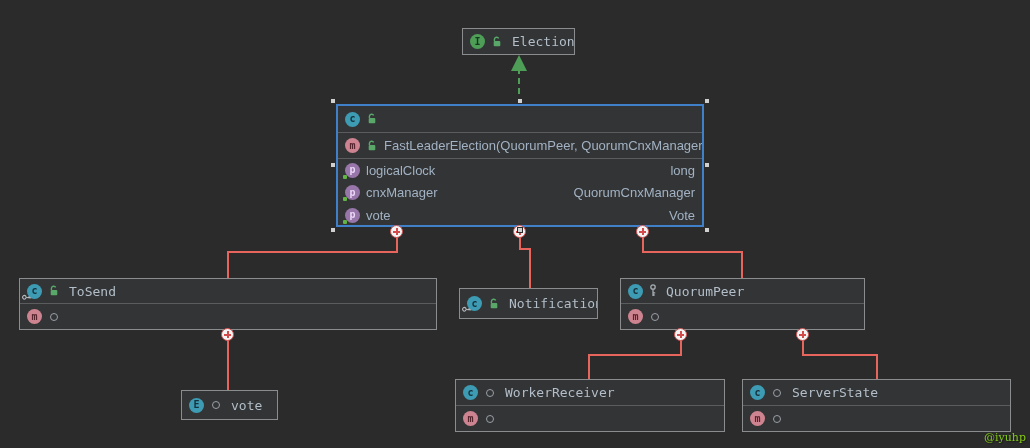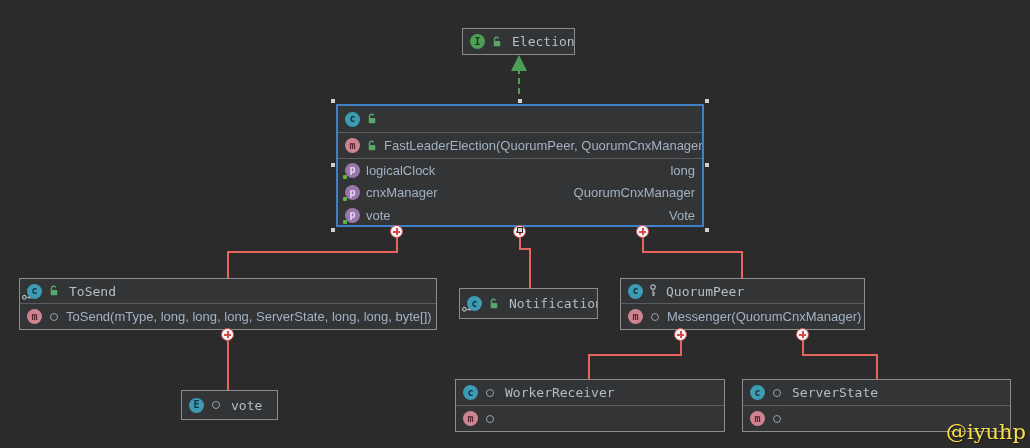--- a/index.html
+++ b/index.html
@@ -45,21 +45,21 @@
   }
   .badge::before,.badge::after{content:"";position:absolute;background:#d34a4a;}
   .badge::before{left:2px;right:2px;top:4.5px;height:2px;}
   .badge::after{top:2px;bottom:2px;left:4.5px;width:2px;}
   .handle{
     position:absolute;width:6px;height:6px;background:#d0d0d0;border:1px solid #2b2b2b;
     box-sizing:border-box;z-index:6;
   }
   #watermark{
     position:absolute;right:4px;bottom:4px;z-index:7;
-    font-family:"DejaVu Serif",serif;font-size:21px;color:#fde047;
+    font-family:"DejaVu Serif",serif;font-size:11px;color:#84cc16;
     text-shadow:1px 1px 1px #1a1a1a;
   }
 </style>
 </head>
 <body>
 
 <svg id="edges" width="1030" height="448">
 
   <g>
     <line x1="519" y1="104" x2="519" y2="70" stroke="#4f9e58" stroke-width="2" stroke-dasharray="6,4"></line>
@@ -162,21 +162,20 @@
     </span>
     <span class="title">ToSend</span>
   </div>
   <div class="mrow" style="height:25px">
     <span class="ic ic-method">
         <span>m</span>
       </span>
     <span class="vis">
         <span class="vis-circle"></span>
       </span>
-    <span>ToSend(mType, long, long, long, ServerState, long, long, byte[])</span>
   </div>
 </div>
 
 <div class="node" style="left:459px;top:288px;width:139px;height:31px">
   <div class="hdr" style="height:100%">
     <span class="ic ic-class">
         <span>c</span>
         <span class="key-ov"><svg width="9" height="9" viewBox="0 0 9 9">
             <circle cx="3" cy="3" r="1.8" fill="none" stroke="#b9bdc1" stroke-width="1.1"></circle>
             <path d="M4.4 4.4 L7.6 7.6 M6.2 6.2 l1 -1" stroke="#b9bdc1" stroke-width="1.1" fill="none"></path>
@@ -205,21 +204,20 @@
     </span>
     <span class="title">QuorumPeer</span>
   </div>
   <div class="mrow" style="height:25px">
     <span class="ic ic-method">
         <span>m</span>
       </span>
     <span class="vis">
         <span class="vis-circle"></span>
       </span>
-    <span>Messenger(QuorumCnxManager)</span>
   </div>
 </div>
 
 <div class="node" style="left:181px;top:390px;width:97px;height:30px">
   <div class="hdr" style="height:100%">
     <span class="ic ic-enum">
         <span>E</span>
       </span>
     <span class="vis">
         <span class="vis-circle"></span>

